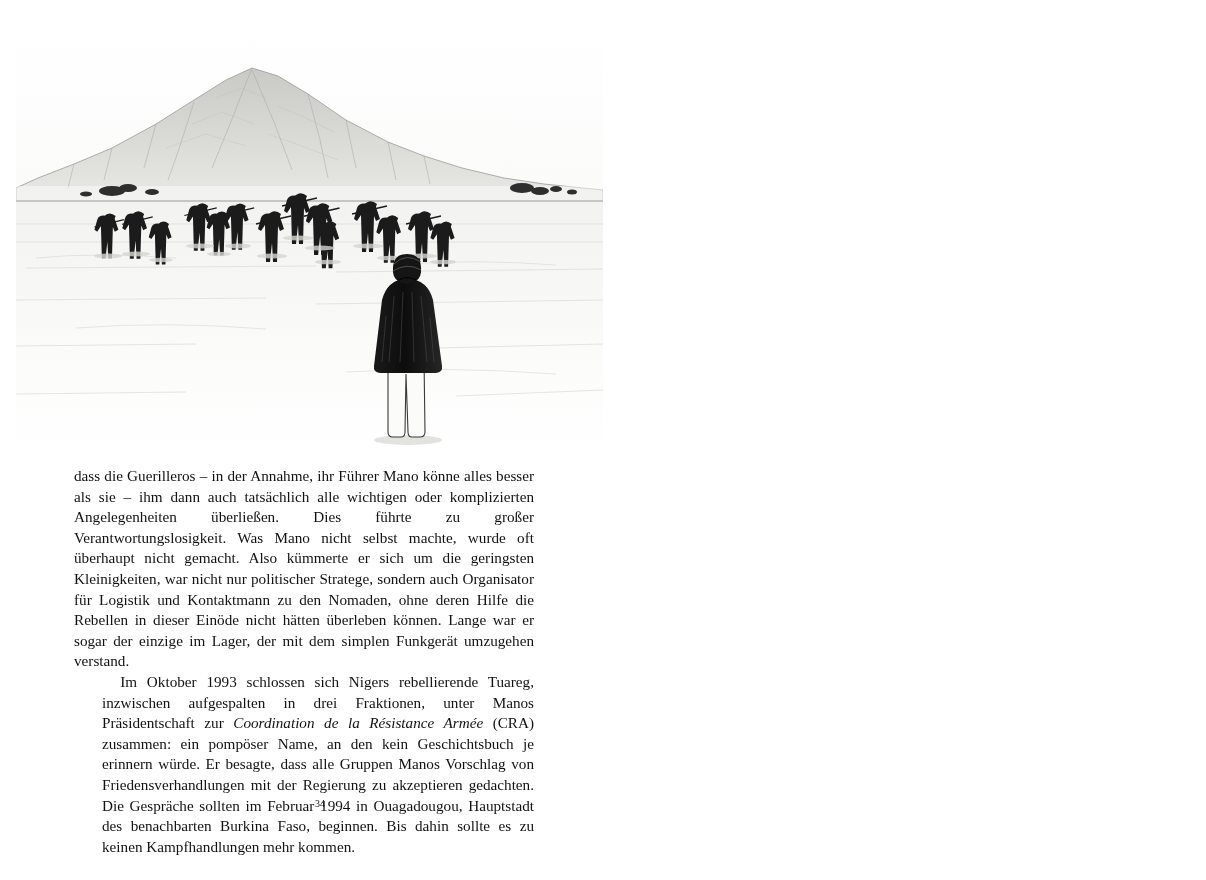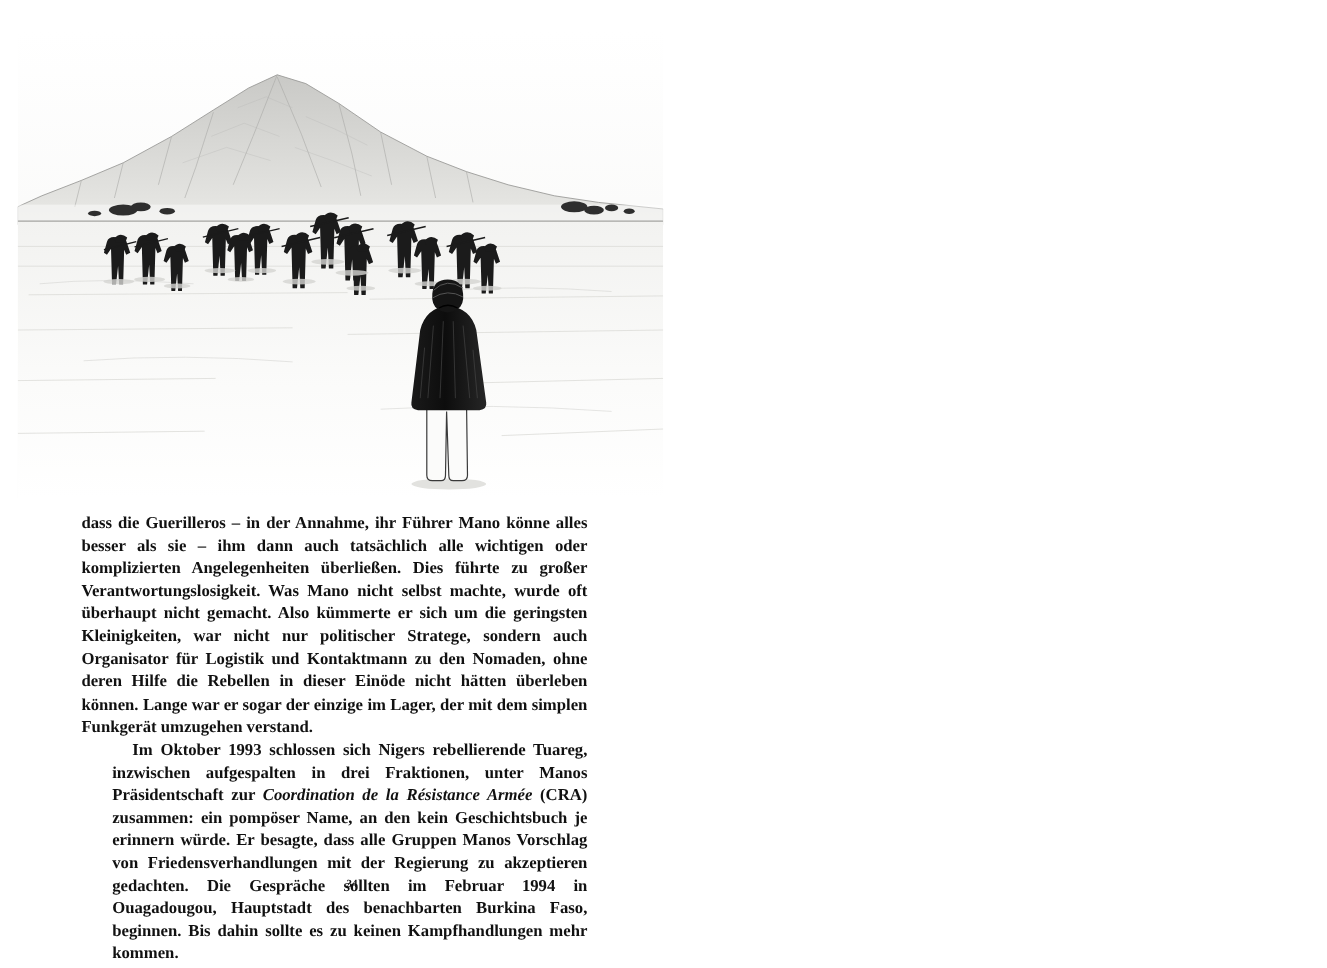--- a/index.html
+++ b/index.html
@@ -26,21 +26,20 @@
     width: 1206px;
     height: 880px;
     display: flex;
   }
   .page-col {
     position: relative;
     height: 880px;
   }
   .page-left {
     width: 603px;
-    font-weight: bold;
   }
   .page-right {
     width: 603px;
   }
 
   
   .illustration {
     position: absolute;
     left: 16px;
     top: 28px;

